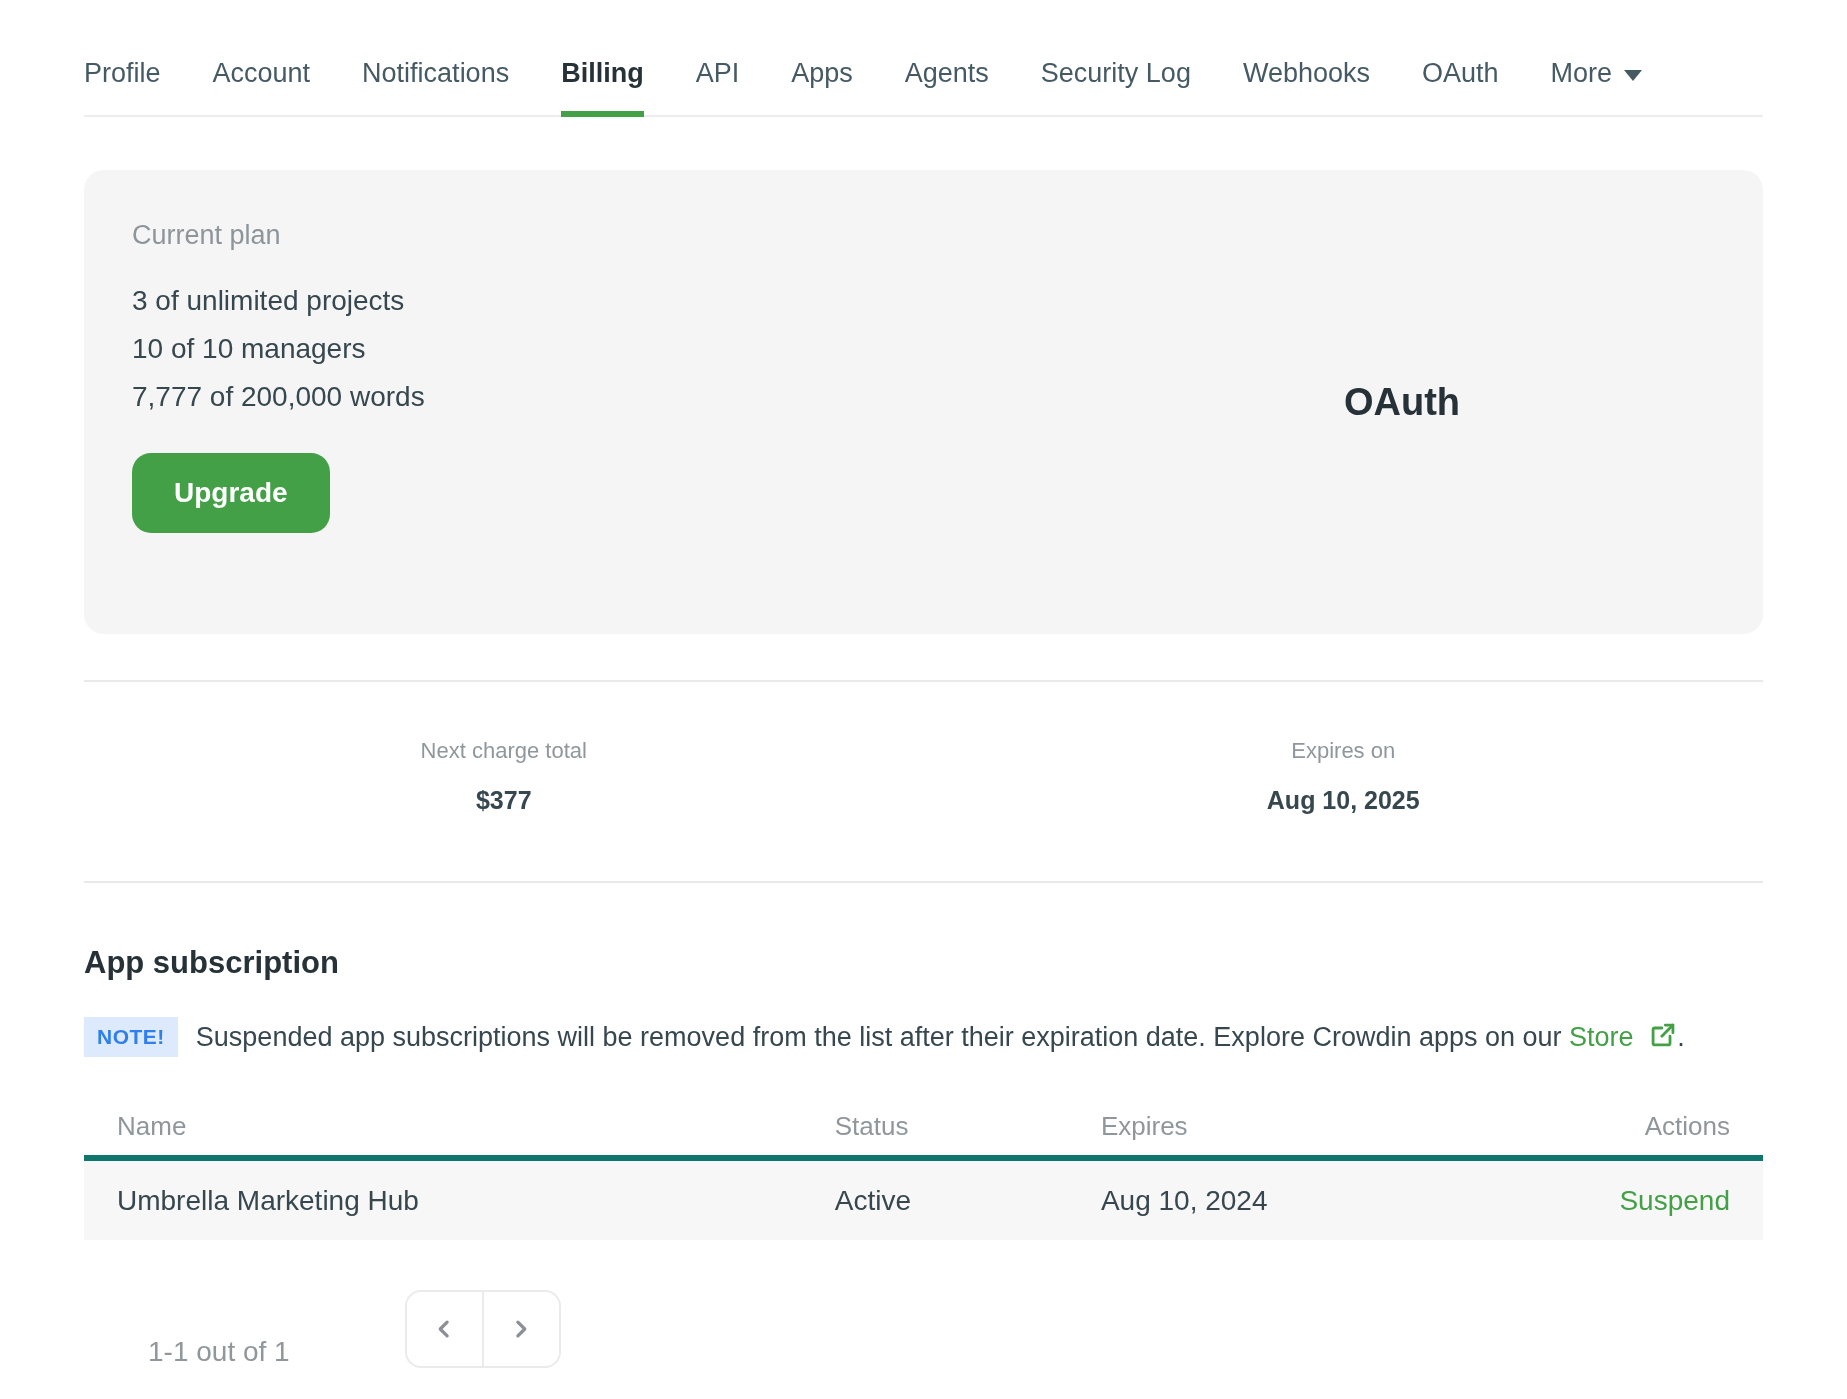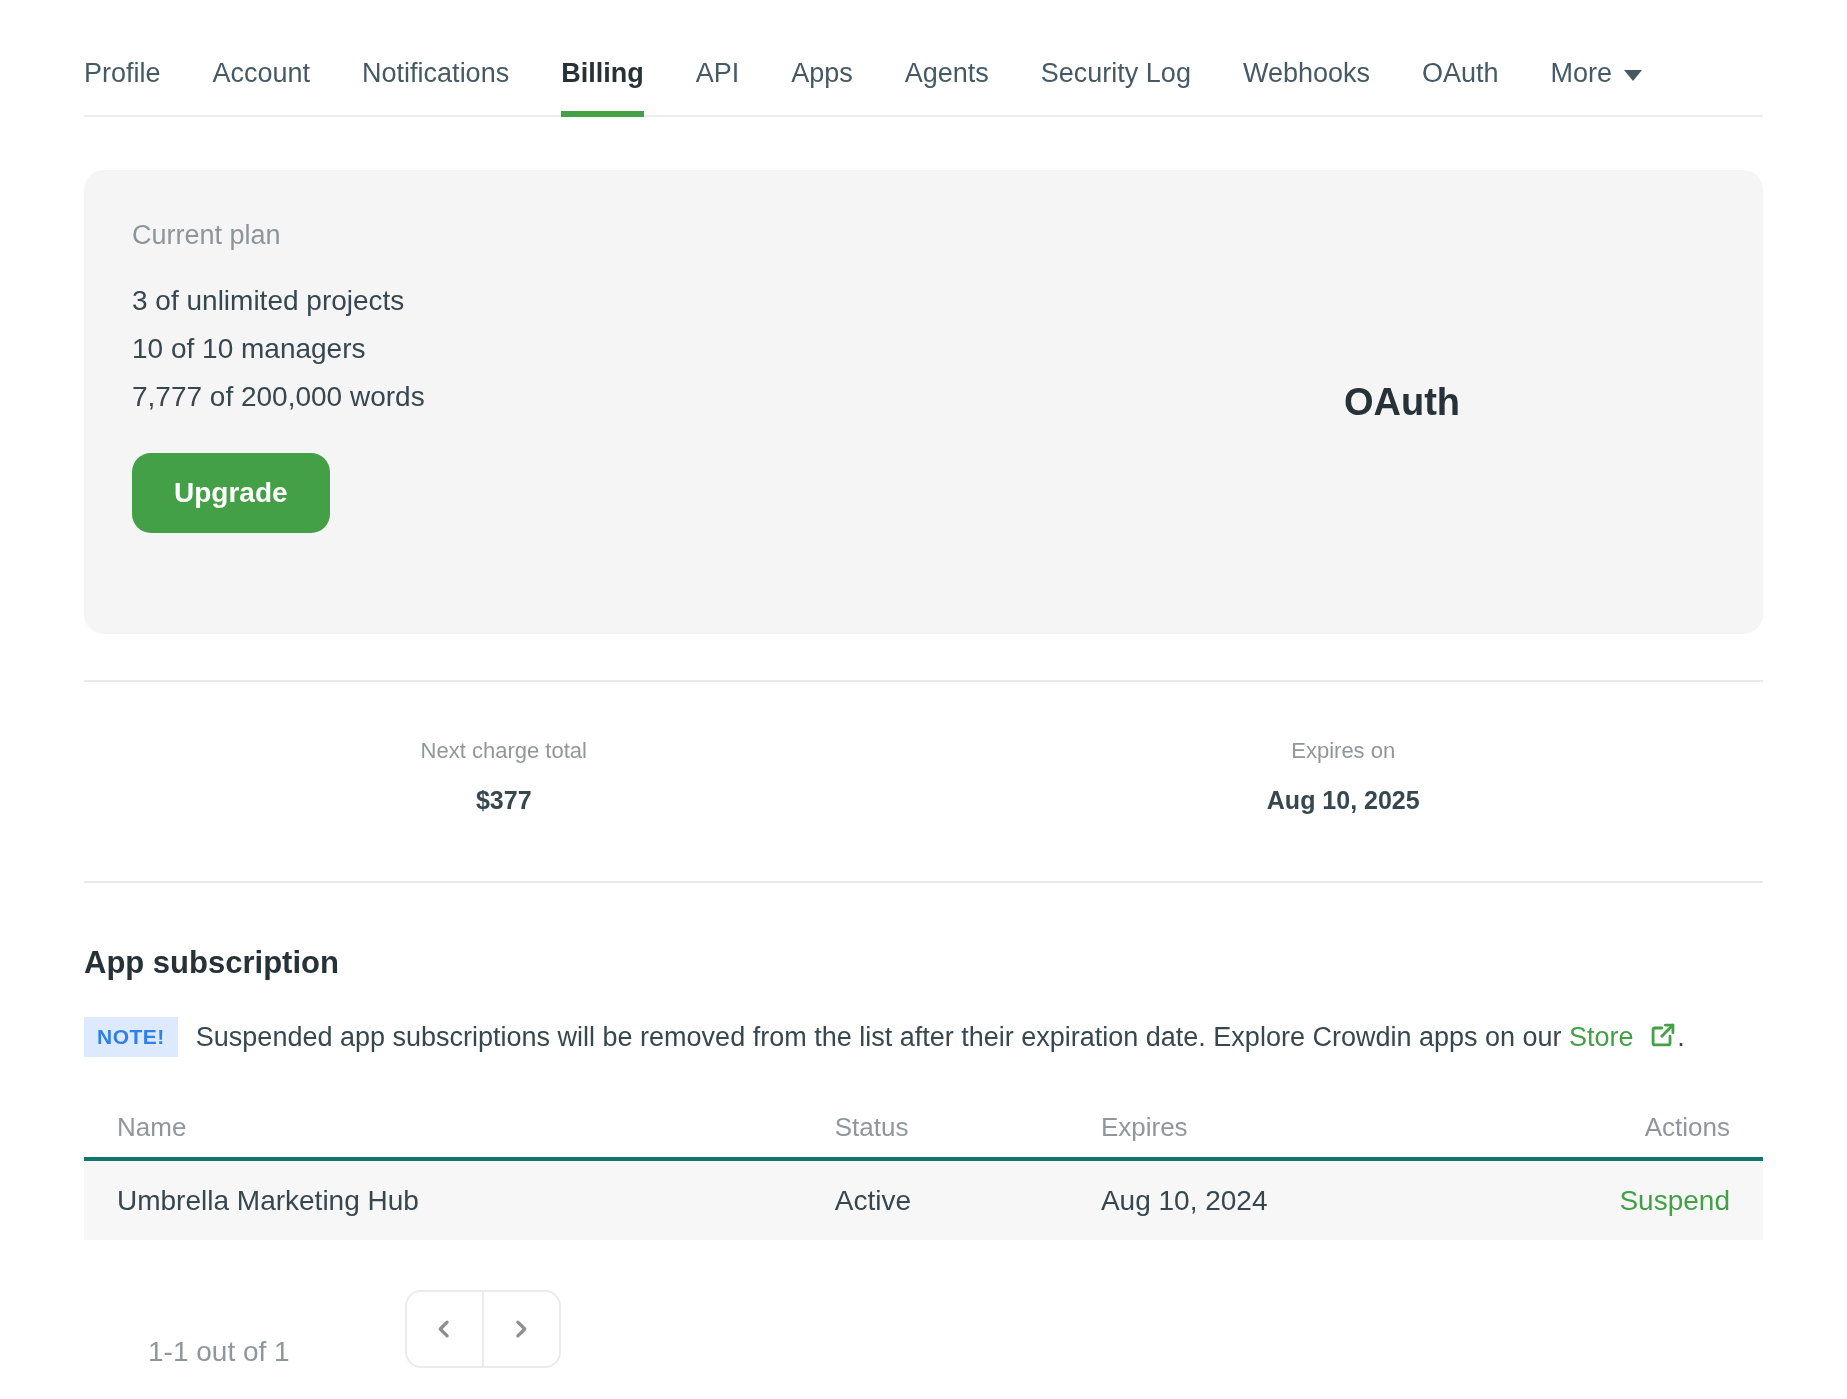--- a/index.html
+++ b/index.html
@@ -142,21 +142,21 @@
   .t-row {
     display: grid;
     grid-template-columns: 44.5% 16.5% 24% 15%;
     align-items: center;
     padding: 0 33px;
   }
   .t-head {
     height: 64px;
     font-size: 26px;
     color: #90979c;
-    border-bottom: 4px solid #0f766e;
+    border-bottom: 6px solid #0f766e;
   }
   .t-data {
     height: 79px;
     font-size: 28px;
     color: #37474f;
     background: #f7f7f7;
   }
   .t-cell-right { text-align: right; }
   .suspend-link { color: #43a047; font-size: 28px; cursor: pointer; text-decoration: none; }
 

